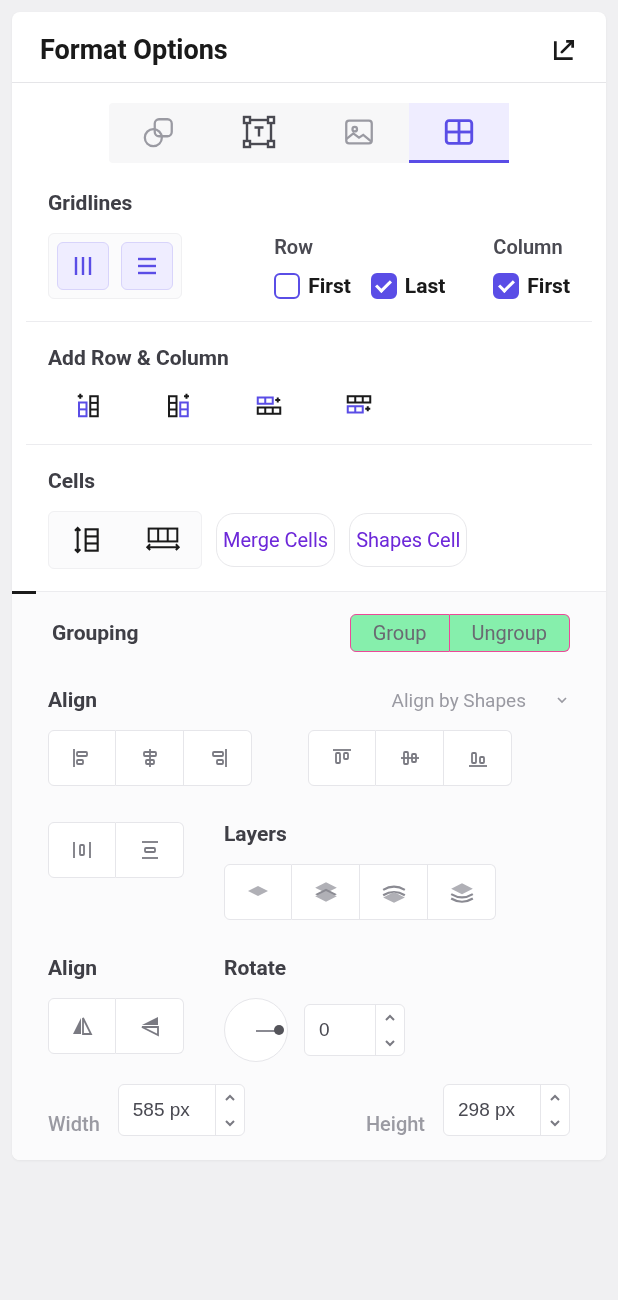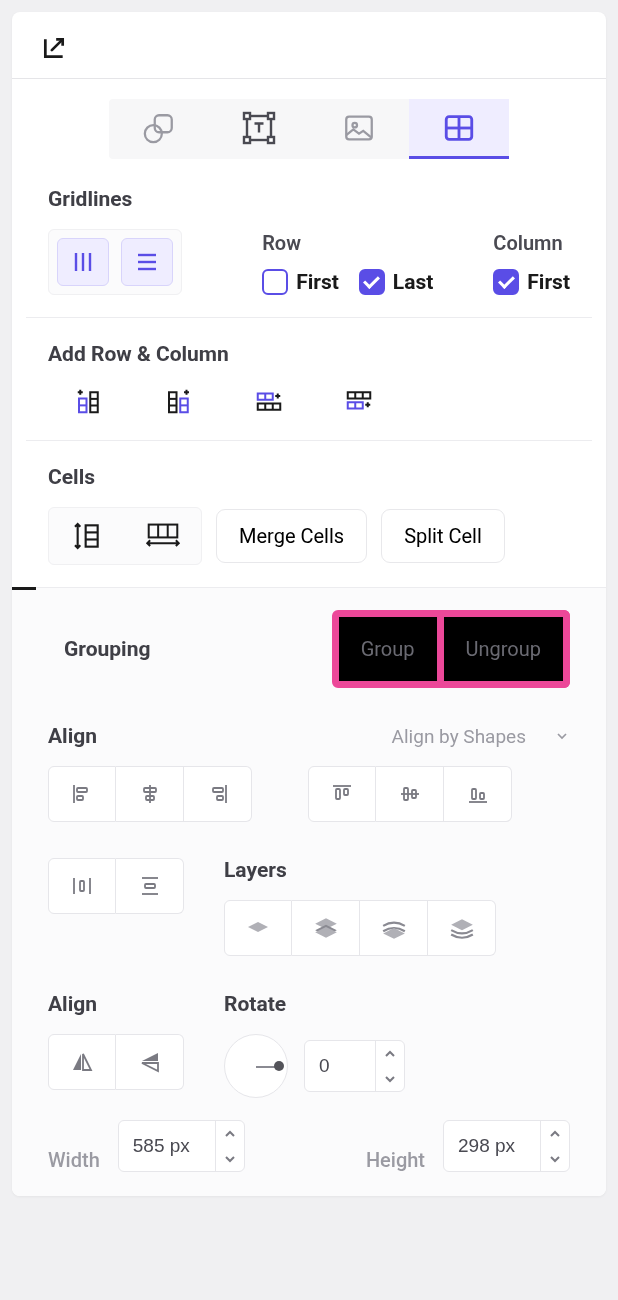--- a/index.html
+++ b/index.html
@@ -83,21 +83,21 @@
   .glyph-toggle {
     width: 52px; height: 48px;
     background: #efedff;
     border: 1px solid #d8d4fb;
     border-radius: 6px;
     display: flex; align-items: center; justify-content: center;
     cursor: pointer;
   }
   .row-col-opts {
     display: flex;
-    gap: 60px;
+    gap: 48px;
     flex: 1;
     justify-content: flex-end;
   }
   .opt-col {
     display: flex;
     flex-direction: column;
     gap: 14px;
   }
   .opt-col > .lbl {
     font-size: 20px;
@@ -146,24 +146,24 @@
     border: 1px solid #f0f0f2;
     border-radius: 6px;
   }
   .cell-toggle {
     width: 76px; height: 56px;
     display: flex; align-items: center; justify-content: center;
     cursor: pointer;
   }
   .ghost-btn {
     border: 1px solid #e8e8eb;
-    border-radius: 9px;
-    padding: 14px 22px;
+    border-radius: 18px;
+    padding: 14px 6px;
     font-size: 20px;
-    color: #000000;
+    color: #6d28d9;
     cursor: pointer;
   }
   
   .lower {
     background: #fbfbfc;
     border-top: 1px solid #ececef;
     border-radius: 0 0 8px 8px;
     padding-bottom: 24px;
     position: relative;
   }
@@ -174,23 +174,23 @@
     width:24px; height:3px;
     background:#1a1a1a;
   }
   .lower .section { padding: 22px 36px 14px 36px; }
   .inline-head {
     display: flex; justify-content: space-between; align-items: center;
     margin-bottom: 0;
   }
   .btn-group { display: flex; }
   .btn {
-    border: 7px solid #ec4899;
-    background: #000000;
-    padding: 20px 22px;
+    border: 1px solid #ec4899;
+    background: #86efac;
+    padding: 6px 22px;
     font-size: 20px;
     color: #6a6a72;
     cursor: pointer;
   }
   .btn:first-child { border-radius: 6px 0 0 6px; }
   .btn:last-child { border-radius: 0 6px 6px 0; border-left: none; }
   .align-head {
     display:flex; justify-content:space-between; align-items:center;
     margin-bottom: 18px;
   }
@@ -263,20 +263,21 @@
   .wh-row .lbl { font-size:20px; color:#9a9aa2; font-weight:500;}
   .num-input.wide input { width: 96px; }
   svg { display:block; }
 </style>
 </head>
 <body>
 
 <div class="panel">
 
   <div class="header">
+    <h1>Format Options</h1>
     <div class="collapse-btn">
       <svg width="26" height="26" viewBox="0 0 24 24" fill="none" stroke="#1a1a1a" stroke-width="2.5">
         <polyline points="4 4 4 20 20 20"></polyline>
         <polyline points="10 14 20 4" stroke-linecap="round"></polyline>
         <polyline points="14 4 20 4 20 10"></polyline>
       </svg>
     </div>
   </div>
   <hr class="hdr-div">
 
@@ -426,29 +427,29 @@
         <div class="cell-toggle">
           <svg width="40" height="30" viewBox="0 0 28 20" fill="none" stroke="#1a1a1a" stroke-width="1.4">
             <rect x="4" y="2" width="20" height="9"></rect>
             <line x1="10.6" y1="2" x2="10.6" y2="11"></line>
               <line x1="17.3" y1="2" x2="17.3" y2="11"></line>
             <path d="M4 15 h20 M5 13 l-2 2 l2 2 M23 13 l2 2 l-2 2"></path>
           </svg>
         </div>
       </div>
       <div class="ghost-btn">Merge Cells</div>
-      <div class="ghost-btn">Split Cell</div>
+      <div class="ghost-btn">Shapes Cell</div>
     </div>
   </div>
 
   <div class="lower">
 
     <div class="section">
       <div class="inline-head">
-        <div class="sec-title" style="margin:16px">Grouping</div>
+        <div class="sec-title" style="margin:4px">Grouping</div>
         <div class="btn-group">
           <div class="btn">Group</div>
           <div class="btn">Ungroup</div>
         </div>
       </div>
     </div>
 
     <div class="section">
       <div class="align-head">
         <div class="sec-title" style="margin:0">Align</div>

